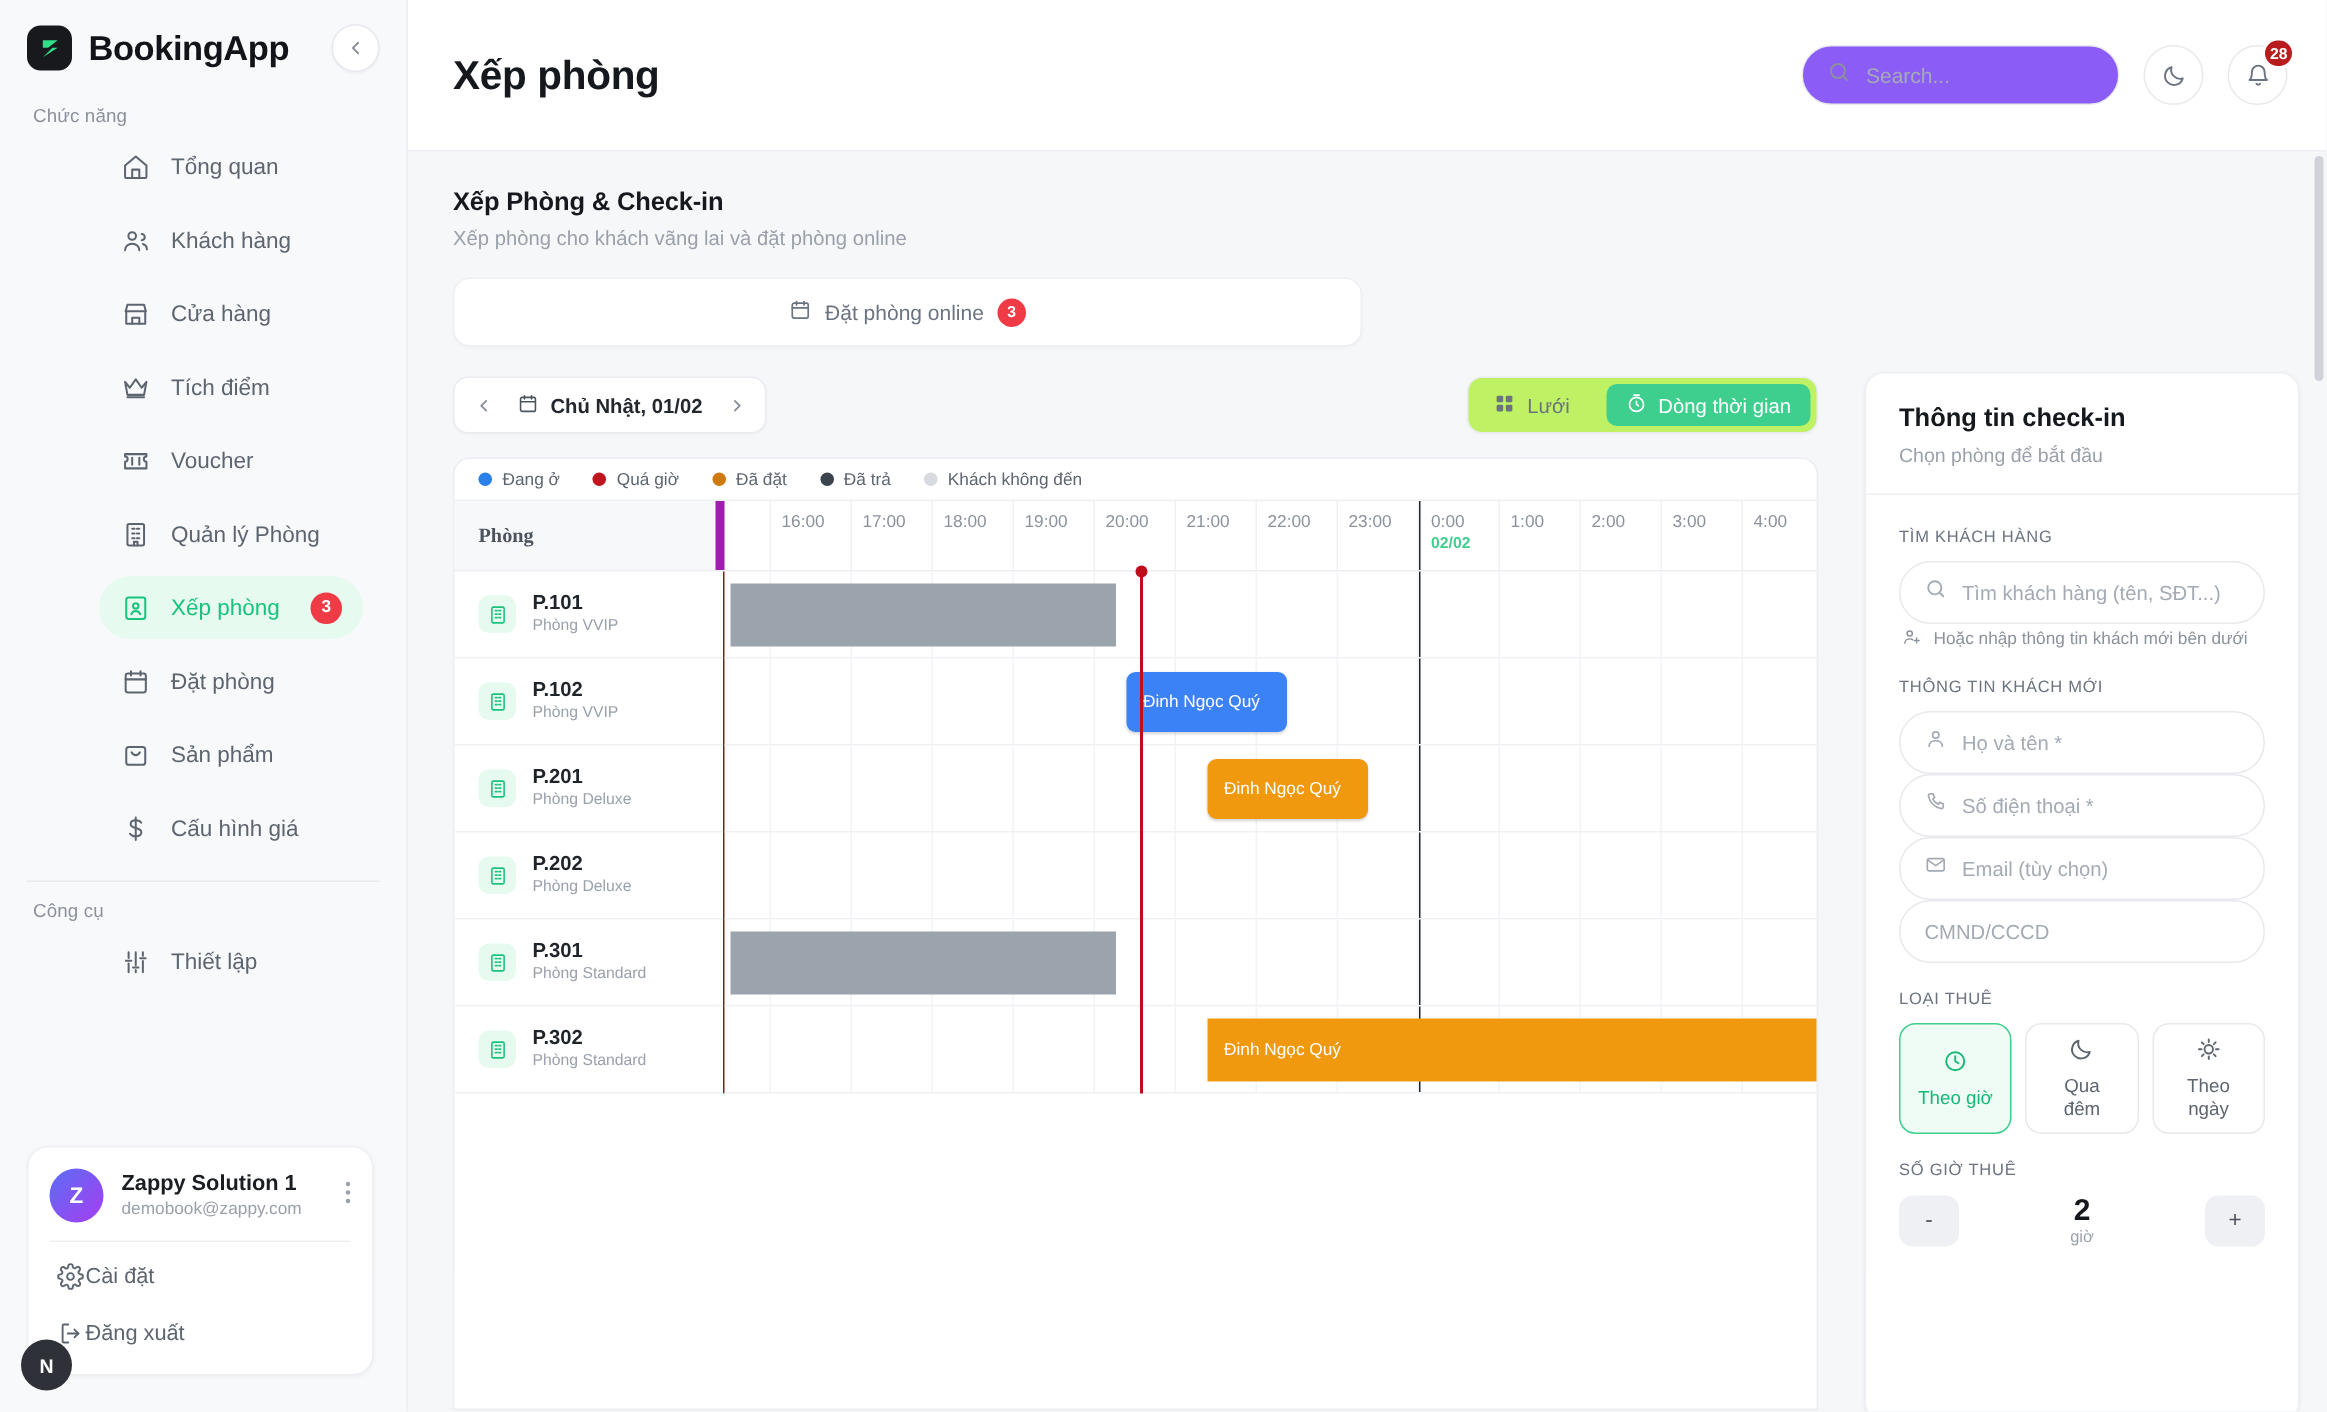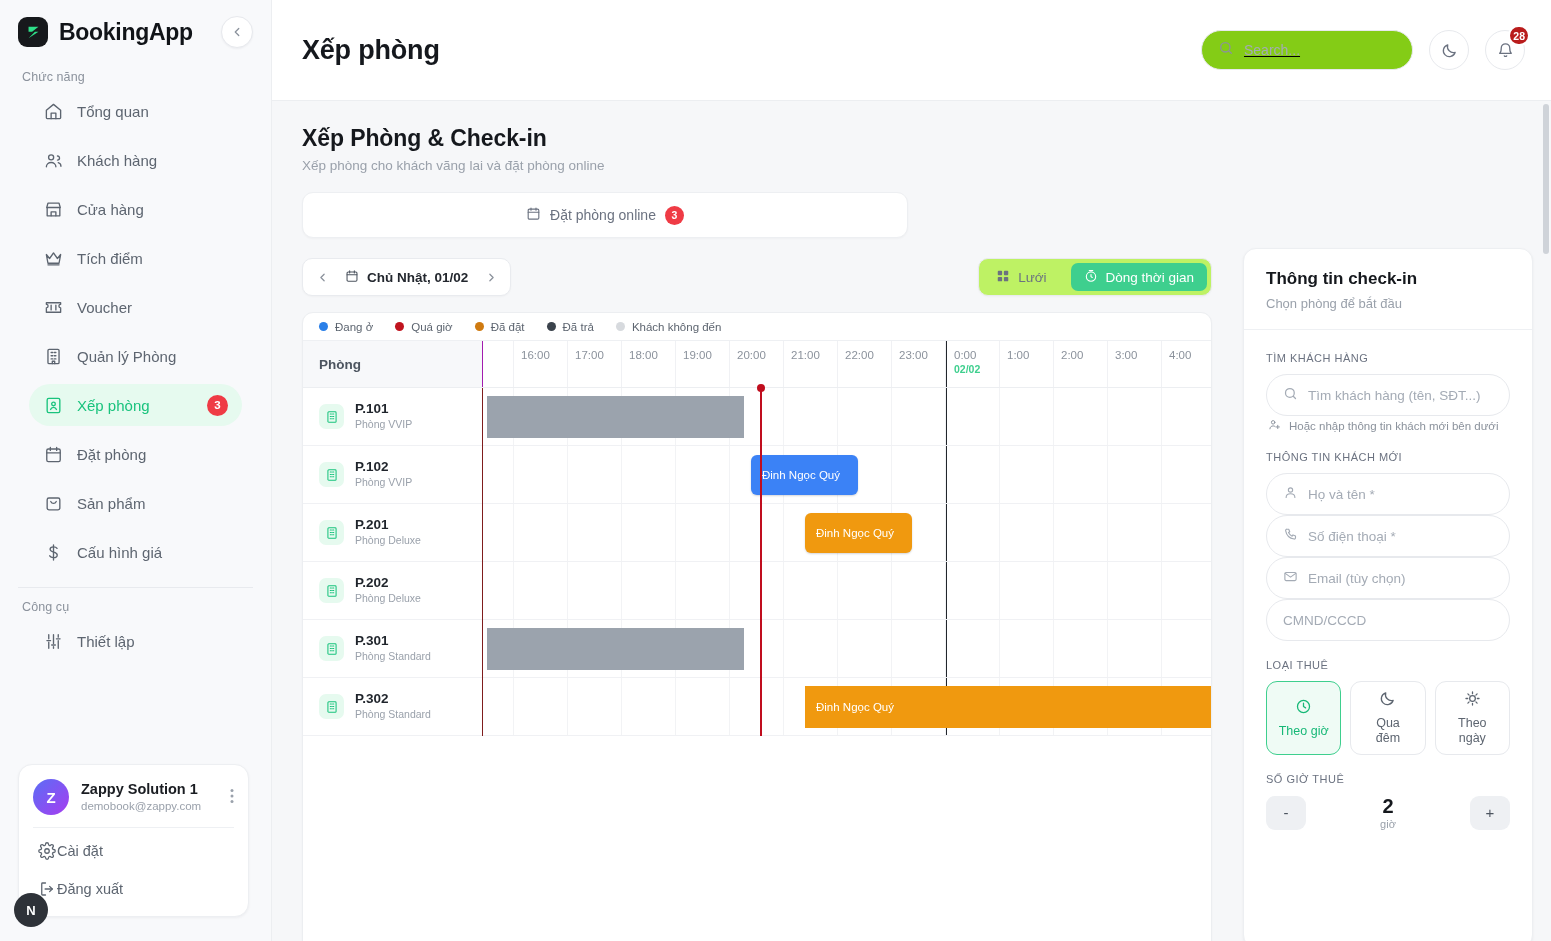--- a/index.html
+++ b/index.html
@@ -27,21 +27,21 @@
   .brand-name { font-size: 23px; font-weight: 700; color: #111418; letter-spacing: -.3px; }
   .collapse-btn {
     width: 32px; height: 32px; border-radius: 50%; background: #fff;
     border: 1px solid #e7e9ed; margin-left: auto;
     display: flex; align-items: center; justify-content: center;
     color: #8b929c; box-shadow: 0 1px 2px rgba(16,24,40,.05);
   }
   .sec-label {
     font-size: 12.5px; color: #8b929c; padding: 12px 0 6px 22px; letter-spacing: .1px;
   }
-  .nav { padding: 0 29px; }
+  .nav { padding: 0 29px; margin-left: 37px; }
   .nav-item {
     display: flex; align-items: center; gap: 14px;
     height: 42px; padding: 0 14px; border-radius: 21px;
     color: #5d6570; font-size: 15px; margin-bottom: 7px; cursor: pointer;
   }
   .nav-item .ico { width: 20px; height: 20px; flex: none; display:flex; align-items:center; justify-content:center; }
   .nav-item.active { background: #e6faef; color: #19c37d; font-weight: 500; }
   .nav-item.active .ico { color: #19c37d; }
   .nav-badge {
     margin-left: auto; background: #ef3b45; color: #fff; font-size: 11.5px;
@@ -81,41 +81,41 @@
   
   .main { flex: 1; height: 941px; position: relative; overflow: hidden; background: #f6f7f9; }
   .topbar {
     height: 101px; background: #fff; border-bottom: 1px solid #eceef1;
     display: flex; align-items: center; padding: 0 26px 0 30px;
   }
   .page-title { font-size: 27px; font-weight: 600; color: #15181d; letter-spacing: -.2px; }
   .top-right { margin-left: auto; display: flex; align-items: center; gap: 16px; }
   .searchbox {
     width: 212px; height: 40px; border: 1px solid #e7e9ed; border-radius: 21px;
-    display: flex; align-items: center; gap: 10px; padding: 0 16px; background: #84cc16; text-decoration: underline;
+    display: flex; align-items: center; gap: 10px; padding: 0 16px; background: #8b5cf6;
   }
   .searchbox input {
     border: none; outline: none; font-size: 14px; color: #1a1d22;
     font-family: inherit; width: 100%; background: transparent;
   }
   .searchbox input::placeholder { color: #a4abb5; }
   .icon-btn {
     width: 40px; height: 40px; border-radius: 50%; border: 1px solid #e7e9ed;
     background: #fff; display: flex; align-items: center; justify-content: center;
     color: #6b7280; position: relative;
   }
   .bell-badge {
     position: absolute; top: -6px; right: -6px; background: #b91c1c; color: #fff;
     font-size: 10.5px; font-weight: 700; min-width: 21px; height: 21px;
     border-radius: 11px; display: flex; align-items: center; justify-content: center;
     border: 2px solid #fff; padding: 0 3px;
   }
 
   .content { padding: 24px 0 0 30px; height: 840px; overflow: hidden; }
-  .h2 { font-size: 23px; font-weight: 700; color: #15181d; letter-spacing: -.1px; }
+  .h2 { font-size: 17px; font-weight: 700; color: #15181d; letter-spacing: -.1px; }
   .sub { font-size: 13.5px; color: #9aa1ab; margin-top: 6px; }
 
   .tabs {
     margin-top: 19px; width: 606px; height: 46px; background: #fff;
     border: 1px solid #edeff2; border-radius: 11px; display: flex;
     padding: 5px; box-shadow: 0 1px 2px rgba(16,24,40,.03);
   }
   .tab {
     flex: 1; display: flex; align-items: center; justify-content: center; gap: 9px;
     border-radius: 8px; font-size: 14px; color: #6b7280; cursor: pointer;
@@ -157,23 +157,23 @@
   }
   .legend {
     height: 28px; display: flex; align-items: center; gap: 22px;
     padding: 0 16px; border-bottom: 1px solid #eef0f3;
   }
   .lg { display: flex; align-items: center; gap: 7px; font-size: 11.5px; color: #5d6570; }
   .dot { width: 9px; height: 9px; border-radius: 50%; flex: none; }
 
   .tl-head { display: flex; height: 47px; border-bottom: 1px solid #eceef1; }
   .tl-roomhead {
-    width: 180px; flex: none; background: #f7f8fa; border-right: 1px solid #a21caf;
+    width: 180px; flex: none; background: #f7f8fa; border-right: 6px solid #a21caf;
     display: flex; align-items: center; padding-left: 16px;
-    font-size: 13.5px; font-weight: 600; color: #4c545f;
+    font-size: 13.5px; font-weight: 600; color: #4c545f; font-family: Liberation Serif, serif;
   }
   .tl-scroll { flex: 1; position: relative; overflow: hidden; }
   .tl-hours { display: flex; height: 46px; position: relative; }
   .hcell {
     width: 54px; flex: none; border-right: 1px solid #f0f1f4;
     font-size: 11.5px; color: #8b929c; padding: 8px 0 0 7px; position: relative;
   }
   .hcell.first { width: 31px; padding-left: 0; text-align: left; overflow: hidden; }
   .hcell.daybreak { border-left: 1.5px solid #22262c; }
   .hcell .dd { color: #3ecf8e; font-size: 10.5px; font-weight: 700; margin-top: 2px; }

